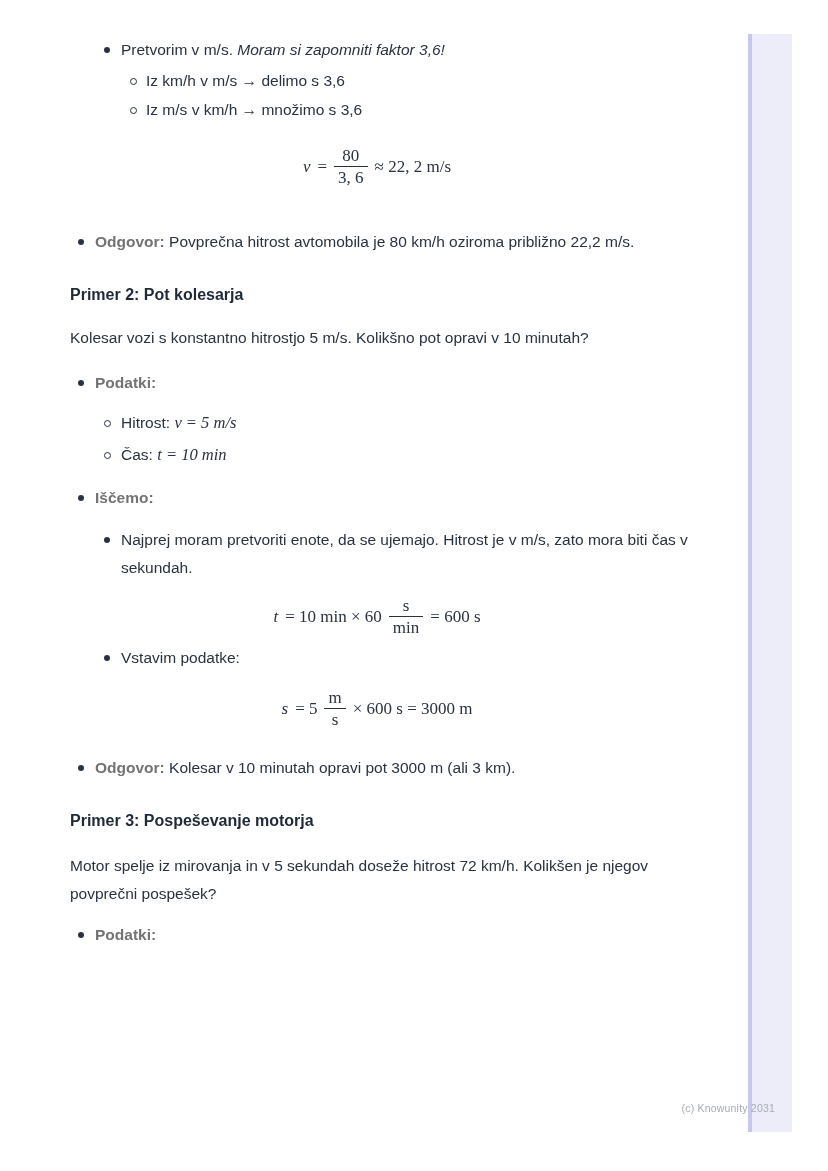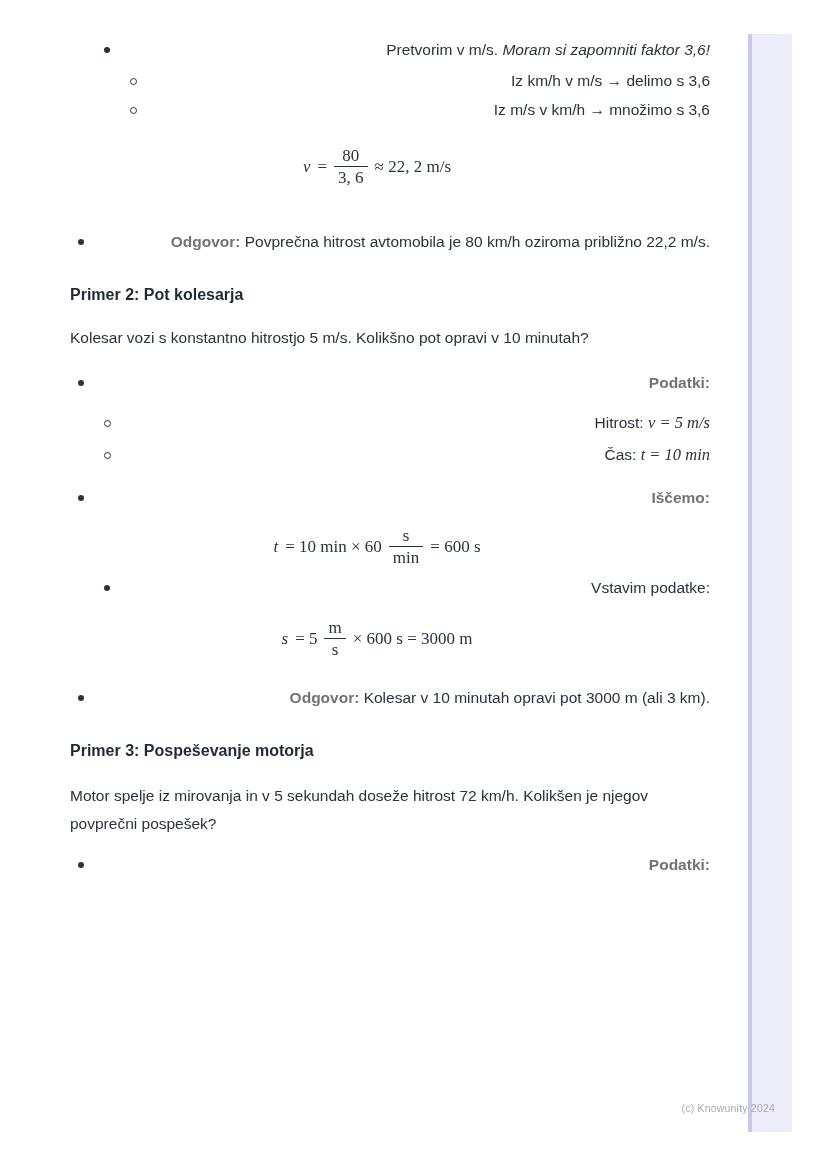--- a/index.html
+++ b/index.html
@@ -14,21 +14,21 @@
     line-height:28px;
     color:#2a3240;
   }
   .content {
     position:absolute;
     left:70px; top:0;
     width:640px;
   }
   
   .li { position:relative; }
-  .li .txt { display:block;text-align:right; }
+  .li .txt { display:block; }
   .marker {
     position:absolute;
     top:11px;
     width:6px; height:6px;
     border-radius:50%;
   }
   .marker.disc { background:#2a3240; }
   .marker.circle { width:7px; height:7px; border:1.5px solid #2a3240; background:transparent; }
   .lvl1 .marker { left:8px; }
   .lvl1 .txt { padding-left:25px; }
@@ -138,20 +138,24 @@
       <span class="txt"><span>Čas: </span><span class="mvar">t</span><span class="math"> = 10 min</span></span>
     </div>
 
     <div class="li lvl1 mt15">
       <span class="marker disc"></span>
       <span class="txt"><strong>Iščemo:</strong></span>
     </div>
 
 
 
+    <div class="li lvl2 mt14">
+      <span class="marker disc"></span>
+      <span class="txt">Najprej moram pretvoriti enote, da se ujemajo. Hitrost je v m/s, zato mora biti čas v sekundah.</span>
+    </div>
 
     <div class="formula mt13">
       <span class="mvar">t</span>
       <span>= 10 min × 60</span>
       <span class="frac">
         <span class="num">s</span>
         <span class="den">min</span>
       </span>
       <span>= 600 s</span>
     </div>
@@ -183,15 +187,15 @@
 
     <div class="li lvl1 mt13">
       <span class="marker disc"></span>
       <span class="txt"><strong>Podatki:</strong></span>
     </div>
 
   </div>
 
   <div class="edge-panel"></div>
 
-  <div class="footer">(c) Knowunity 2024</div>
+  <div class="footer">(c) Knowunity 2031</div>
 
 </div>
 
 </body></html>

